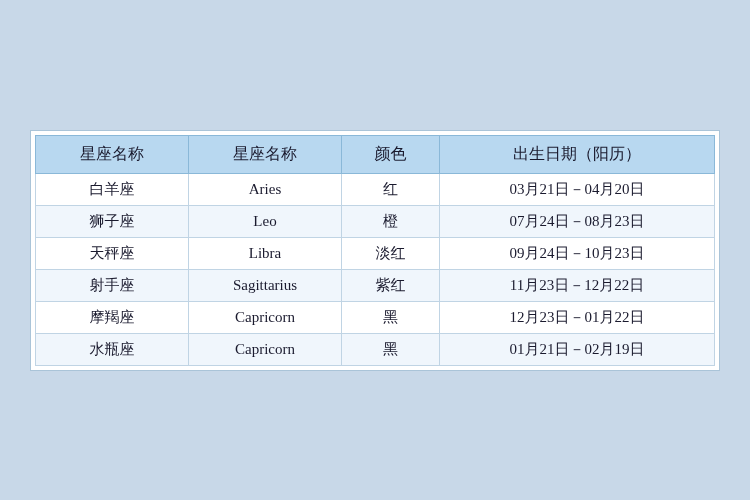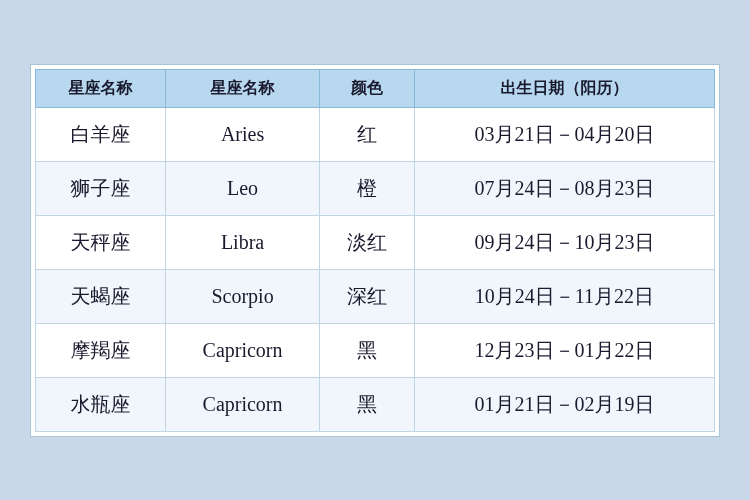--- a/index.html
+++ b/index.html
@@ -20,28 +20,28 @@
     table {
       border-collapse: collapse;
       width: 680px;
     }
     thead tr th {
       background: #b8d8f0;
       border: 1px solid #8ab8d8;
       padding: 8px 12px;
       text-align: center;
       font-size: 16px;
-      font-weight: bold;
+      font-weight: normal;
       color: #1a1a2e;
     }
     tbody tr td {
       border: 1px solid #c0d4e4;
-      padding: 13px 12px;
+      padding: 6px 12px;
       text-align: center;
-      font-size: 20px;
+      font-size: 15px;
       color: #1a1a2e;
     }
     tbody tr:nth-child(even) {
       background: #f0f6fc;
     }
     tbody tr:nth-child(odd) {
       background: #ffffff;
     }
   </style>
 </head>
@@ -70,24 +70,24 @@
           <td>橙</td>
           <td>07月24日－08月23日</td>
         </tr>
         <tr>
           <td>天秤座</td>
           <td>Libra</td>
           <td>淡红</td>
           <td>09月24日－10月23日</td>
         </tr>
         <tr>
-          <td>天蝎座</td>
-          <td>Scorpio</td>
-          <td>深红</td>
-          <td>10月24日－11月22日</td>
+          <td>射手座</td>
+          <td>Sagittarius</td>
+          <td>紫红</td>
+          <td>11月23日－12月22日</td>
         </tr>
         <tr>
           <td>摩羯座</td>
           <td>Capricorn</td>
           <td>黑</td>
           <td>12月23日－01月22日</td>
         </tr>
         <tr>
           <td>水瓶座</td>
           <td>Capricorn</td>

